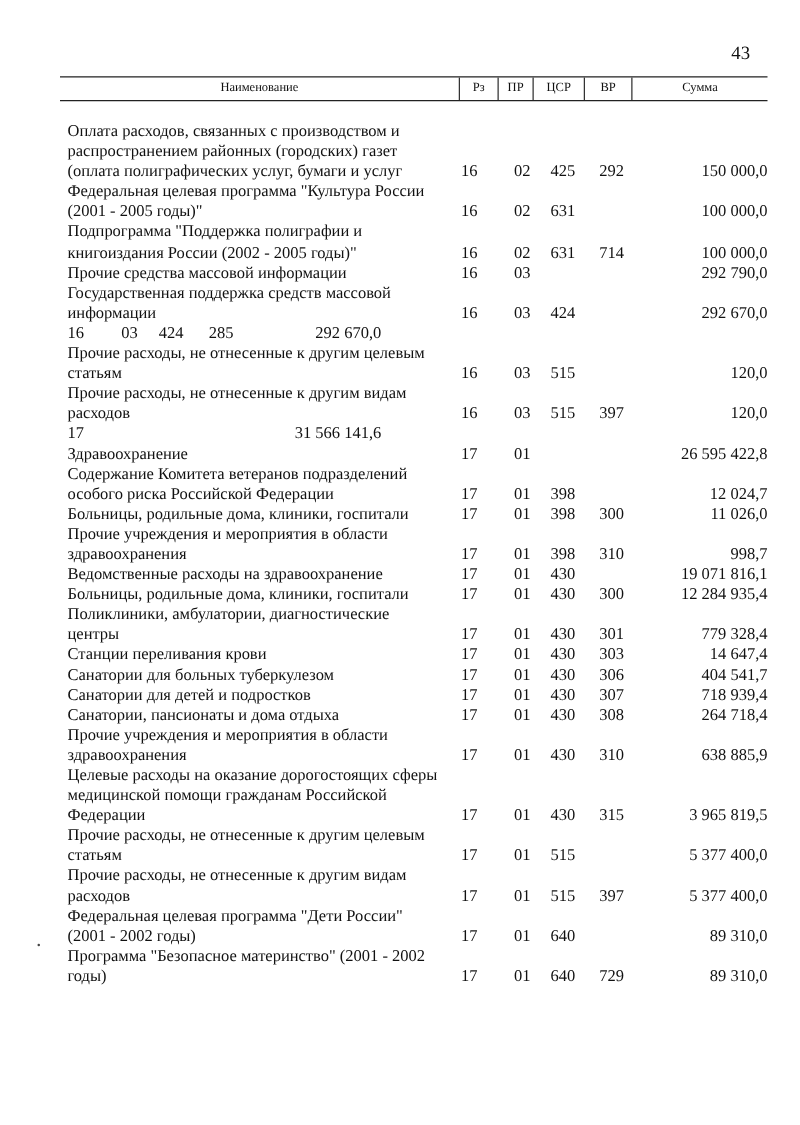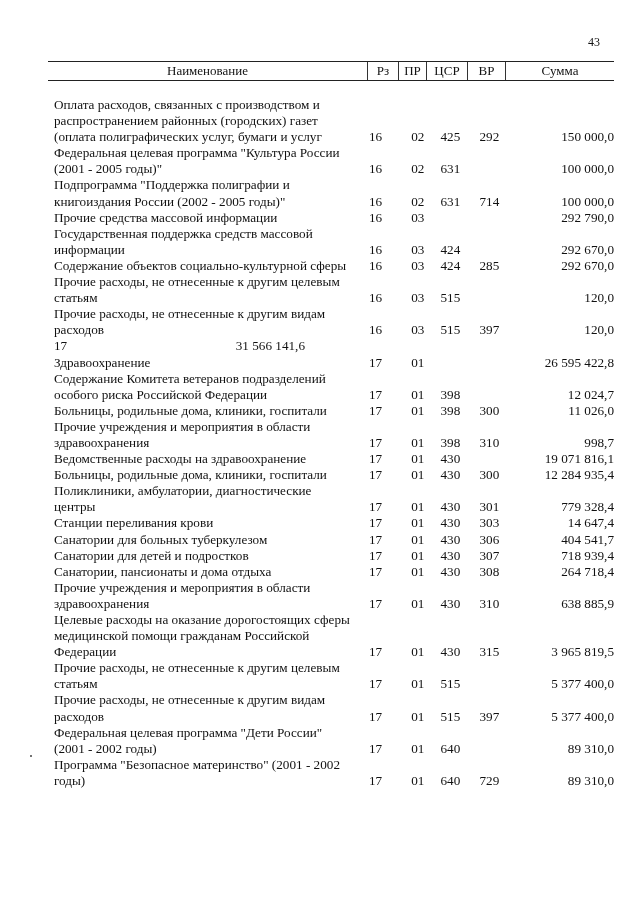--- a/index.html
+++ b/index.html
@@ -1,22 +1,22 @@
 <!DOCTYPE html>
 <html><head>
 <meta charset="utf-8">
 <style>
   html, body { margin:0; padding:0; background:#ffffff; }
   body { width:640px; height:900px; position:relative; overflow:hidden;
          font-family:"Liberation Serif","DejaVu Serif",serif; color:#111; }
   .page-num { position:absolute; top:35px; left:560px; width:40px; text-align:right;
-              font-size:12px; }
+              font-size:15px; }
   .hdr { position:absolute; top:61px; left:48px; width:566px; height:18px;
          border-top:1px solid #222; border-bottom:1px solid #222; display:flex;
-         font-size:13px; line-height:18px; }
+         font-size:10px; line-height:18px; }
   .hdr div { text-align:center; border-right:1px solid #333; box-sizing:border-box; }
   .hdr div:last-child { border-right:none; }
   .c-name { width:320px; }
   .c-rz { width:31px; }
   .c-pr { width:28px; }
   .c-csr { width:41px; }
   .c-vr { width:38px; }
   .c-sum { width:108px; }
   .rows { position:absolute; top:97px; left:54px; width:560px; font-size:13.2px; line-height:16.1px; }
   .row { display:flex; align-items:flex-end; }
@@ -92,23 +92,20 @@
         <div>Государственная поддержка средств массовой</div>
         <div>информации</div>
       </div>
       <div class="rz">16</div>
       <div class="pr">03</div>
       <div class="csr">424</div>
       <div class="vr"></div>
       <div class="sum">292 670,0</div>
     </div>
     <div class="row">
-      <div class="name">
-        <div>Содержание объектов социально-культурной сферы</div>
-      </div>
       <div class="rz">16</div>
       <div class="pr">03</div>
       <div class="csr">424</div>
       <div class="vr">285</div>
       <div class="sum">292 670,0</div>
     </div>
     <div class="row">
       <div class="name">
         <div>Прочие расходы, не отнесенные к другим целевым</div>
         <div>статьям</div>

